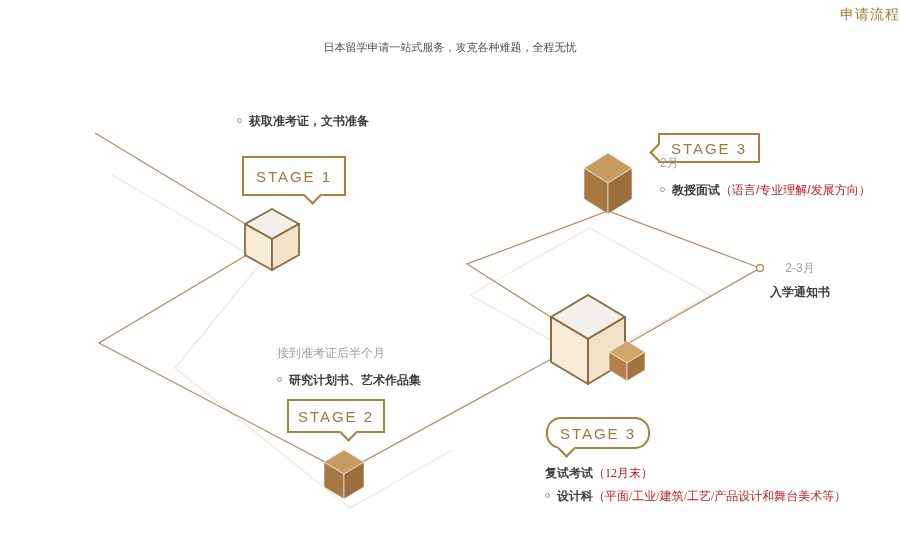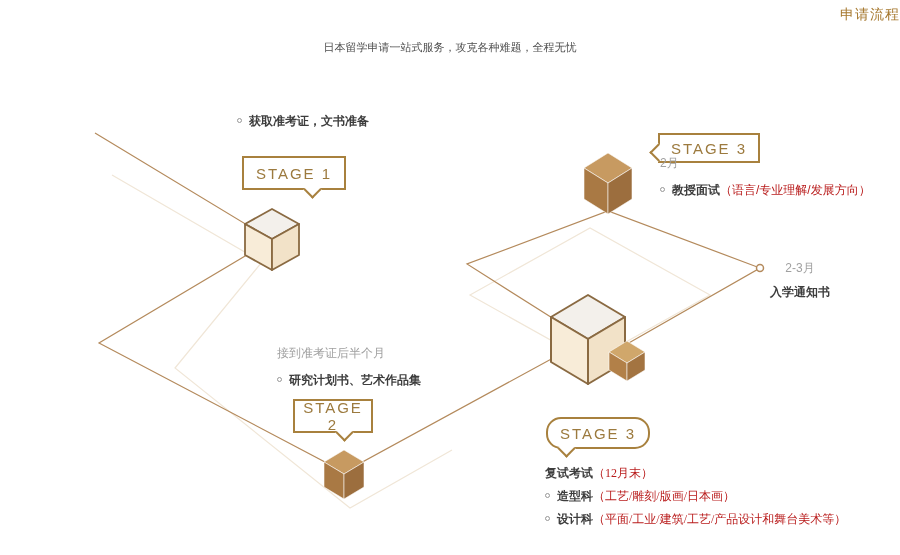--- a/index.html
+++ b/index.html
@@ -83,46 +83,43 @@
     </g>
 
     <circle cx="760" cy="268" r="3.5" fill="#ffffff" stroke="#B48A5C" stroke-width="1.5"></circle>
   </svg>
 
   <div class="txt" style="left:237px; top:103px;">
     <div class="row">
       <span class="bullet"></span><span class="bold">获取准考证，文书准备</span>
     </div>
   </div>
-  <div class="bubble" style="left:242px; top:156px; width:104px; height:34px;">
+  <div class="bubble" style="left:242px; top:156px; width:104px; height:40px;">
     <span>STAGE 1</span>
     <span class="notch-b" style="left:62%;"></span>
   </div>
 
   <div class="txt" style="left:277px; top:345px;">
     <div class="gray">接到准考证后半个月</div>
     <div class="row">
       <span class="bullet"></span><span class="bold">研究计划书、艺术作品集</span>
     </div>
   </div>
-  <div class="bubble" style="left:287px; top:399px; width:80px; height:34px;margin-left:6px;">
+  <div class="bubble" style="left:287px; top:399px; width:98px; height:34px;">
     <span>STAGE 2</span>
     <span class="notch-b" style="left:56%;"></span>
   </div>
 
   <div class="bubble" style="left:546px; top:417px; width:104px; height:32px;border-radius:15px;">
     <span>STAGE 3</span>
     <span class="notch-b" style="left:12px;"></span>
   </div>
   <div class="txt row3" style="left:545px; top:461px;font-family:Liberation Serif, serif;">
     <div>
       <span class="bold">复试考试</span><span class="note">（12月末）</span>
-    </div>
-    <div>
-      <span class="bullet"></span><span class="bold">造型科</span><span class="note">（工艺/雕刻/版画/日本画）</span>
     </div>
     <div>
       <span class="bullet"></span><span class="bold">设计科</span><span class="note">（平面/工业/建筑/工艺/产品设计和舞台美术等）</span>
     </div>
   </div>
 
   <div class="bubble" style="left:658px; top:133px; width:102px; height:30px;">
     <span>STAGE 3</span>
     <span class="notch-l"></span>
   </div>

